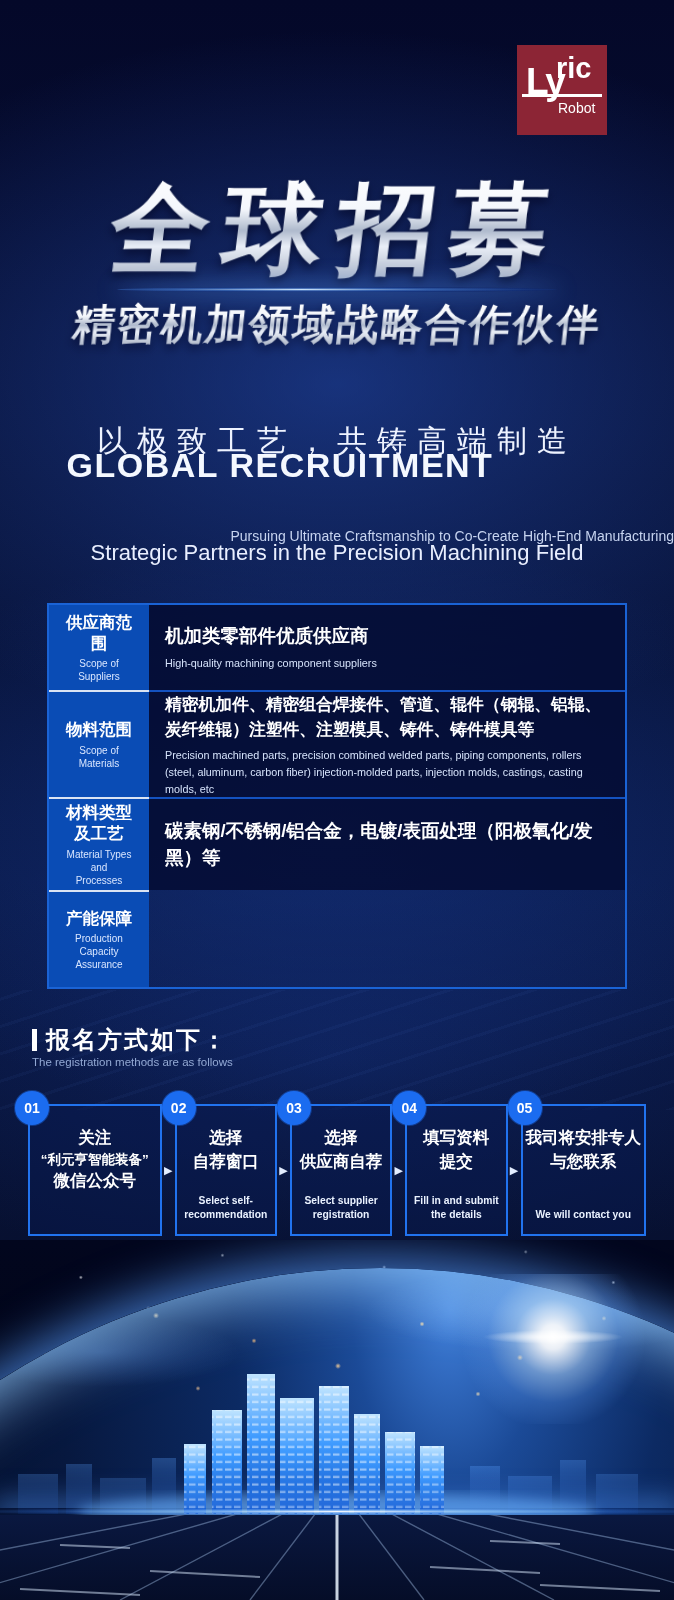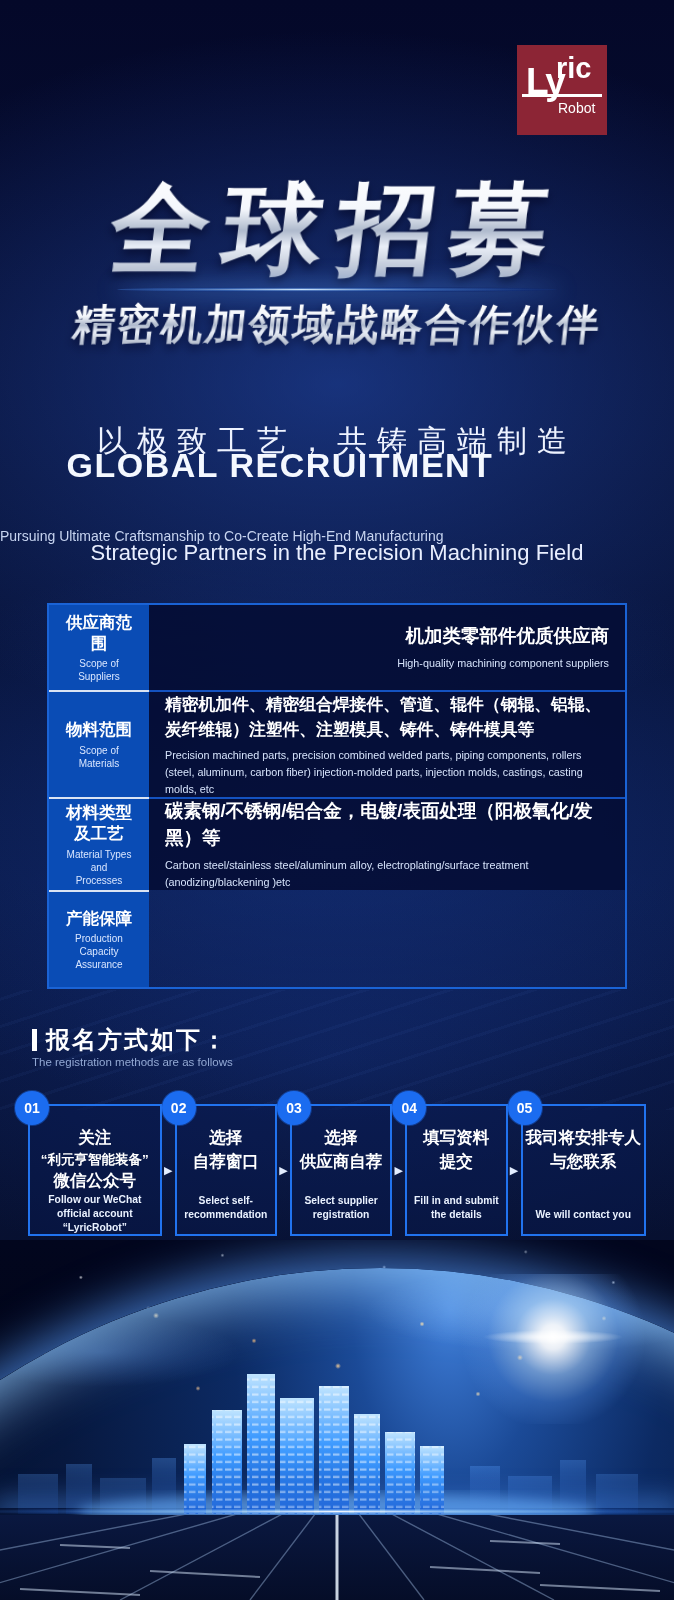--- a/index.html
+++ b/index.html
@@ -34,29 +34,29 @@
     background:radial-gradient(ellipse at 42% 50%, rgba(210,235,255,.95), rgba(90,160,255,.45) 35%, rgba(40,110,240,.18) 65%, transparent 85%);
     box-shadow:0 0 22px 4px rgba(90,160,255,.45);}
   .hero-sub{position:absolute;top:297px;left:0;width:674px;text-align:center;
     font-size:42px;font-weight:900;letter-spacing:2px;transform:skewX(-6deg);white-space:nowrap;}
   .hero-tag{position:absolute;top:381px;left:0;width:674px;text-align:center;
     font-size:30px;font-weight:400;letter-spacing:10px;color:#eef3ff;white-space:nowrap;margin-top:40px;}
   .en-title{position:absolute;top:446px;left:0;width:560px;text-align:center;
     font-size:34px;font-weight:600;letter-spacing:1.5px;color:#f4f8ff;}
   .en-sub{position:absolute;top:493px;left:0;width:674px;text-align:center;
     font-size:22px;font-weight:400;color:#e9efff;margin-top:47px;}
-  .en-tag{position:absolute;top:528px;left:0;width:674px;text-align:left;
+  .en-tag{position:absolute;top:528px;left:0;width:674px;text-align:right;
     font-size:14px;font-weight:400;color:#c7d4f0;}
   
   .itable{position:absolute;top:603px;left:47px;width:580px;border:2px solid #1a63d6;box-sizing:border-box;}
   .trow{display:flex;box-sizing:border-box;}
   .tlabel{width:100px;flex:0 0 100px;background:#0a4cb5;display:flex;flex-direction:column;
     align-items:center;justify-content:center;text-align:center;padding:4px 17px;box-sizing:border-box;}
   .tbody-cell{flex:1;background:rgba(4,13,52,.88);display:flex;flex-direction:column;
-    justify-content:center;padding:8px 16px;box-sizing:border-box;align-items:flex-end;}
+    justify-content:center;padding:8px 16px;box-sizing:border-box;}
   .trow + .trow .tlabel{border-top:2px solid rgba(255,255,255,.85);}
   .trow + .trow .tbody-cell{border-top:2px solid #1452c0;}
   .r1{height:85px;} .r2{height:107px;} .r3{height:93px;} .r4{height:97px;}
   .lab-cn{font-size:16.5px;font-weight:bold;color:#fff;line-height:1.25;}
   .lab-en{font-size:10px;color:#d9e6ff;margin-top:4px;line-height:1.3;}
   .cell-cn{font-size:18.5px;font-weight:bold;color:#fff;line-height:1.45;}
   .r2 .cell-cn{font-size:16.8px;line-height:1.5;}
   .cell-en{font-size:10.8px;color:#d6e3fb;line-height:1.55;margin-top:5px;}
   .cell-en + .cell-en{margin-top:1px;}
   
@@ -163,21 +163,20 @@
       </div>
     </div>
     <div class="trow r3">
       <div class="tlabel">
         <div class="lab-cn">材料类型</div>
         <div class="lab-cn">及工艺</div>
         <div class="lab-en">Material Types and Processes</div>
       </div>
       <div class="tbody-cell">
         <div class="cell-cn">碳素钢/不锈钢/铝合金，电镀/表面处理（阳极氧化/发黑）等</div>
-        <div class="cell-en">Carbon steel/stainless steel/aluminum alloy, electroplating/surface treatment (anodizing/blackening )etc</div>
       </div>
     </div>
     <div class="trow r4">
       <div class="tlabel">
         <div class="lab-cn">产能保障</div>
         <div class="lab-en">Production Capacity Assurance</div>
       </div>
     </div>
   </div>
 
@@ -186,21 +185,20 @@
     <div class="reg-cn">报名方式如下：</div>
   </div>
   <div class="reg-en">The registration methods are as follows</div>
 
   <div class="steps">
     <div class="step wide">
       <div class="badge">01</div>
       <div class="step-cn">关注</div>
       <div class="step-cn sm">“利元亨智能装备”</div>
       <div class="step-cn">微信公众号</div>
-      <div class="step-en">Follow our WeChat official account “LyricRobot”</div>
     </div>
     <div class="sep">
         <span class="arrow">▶</span>
       </div>
     <div class="step">
       <div class="badge">02</div>
       <div class="step-cn">选择</div>
       <div class="step-cn">自荐窗口</div>
       <div class="step-en">Select self-recommendation</div>
     </div>

